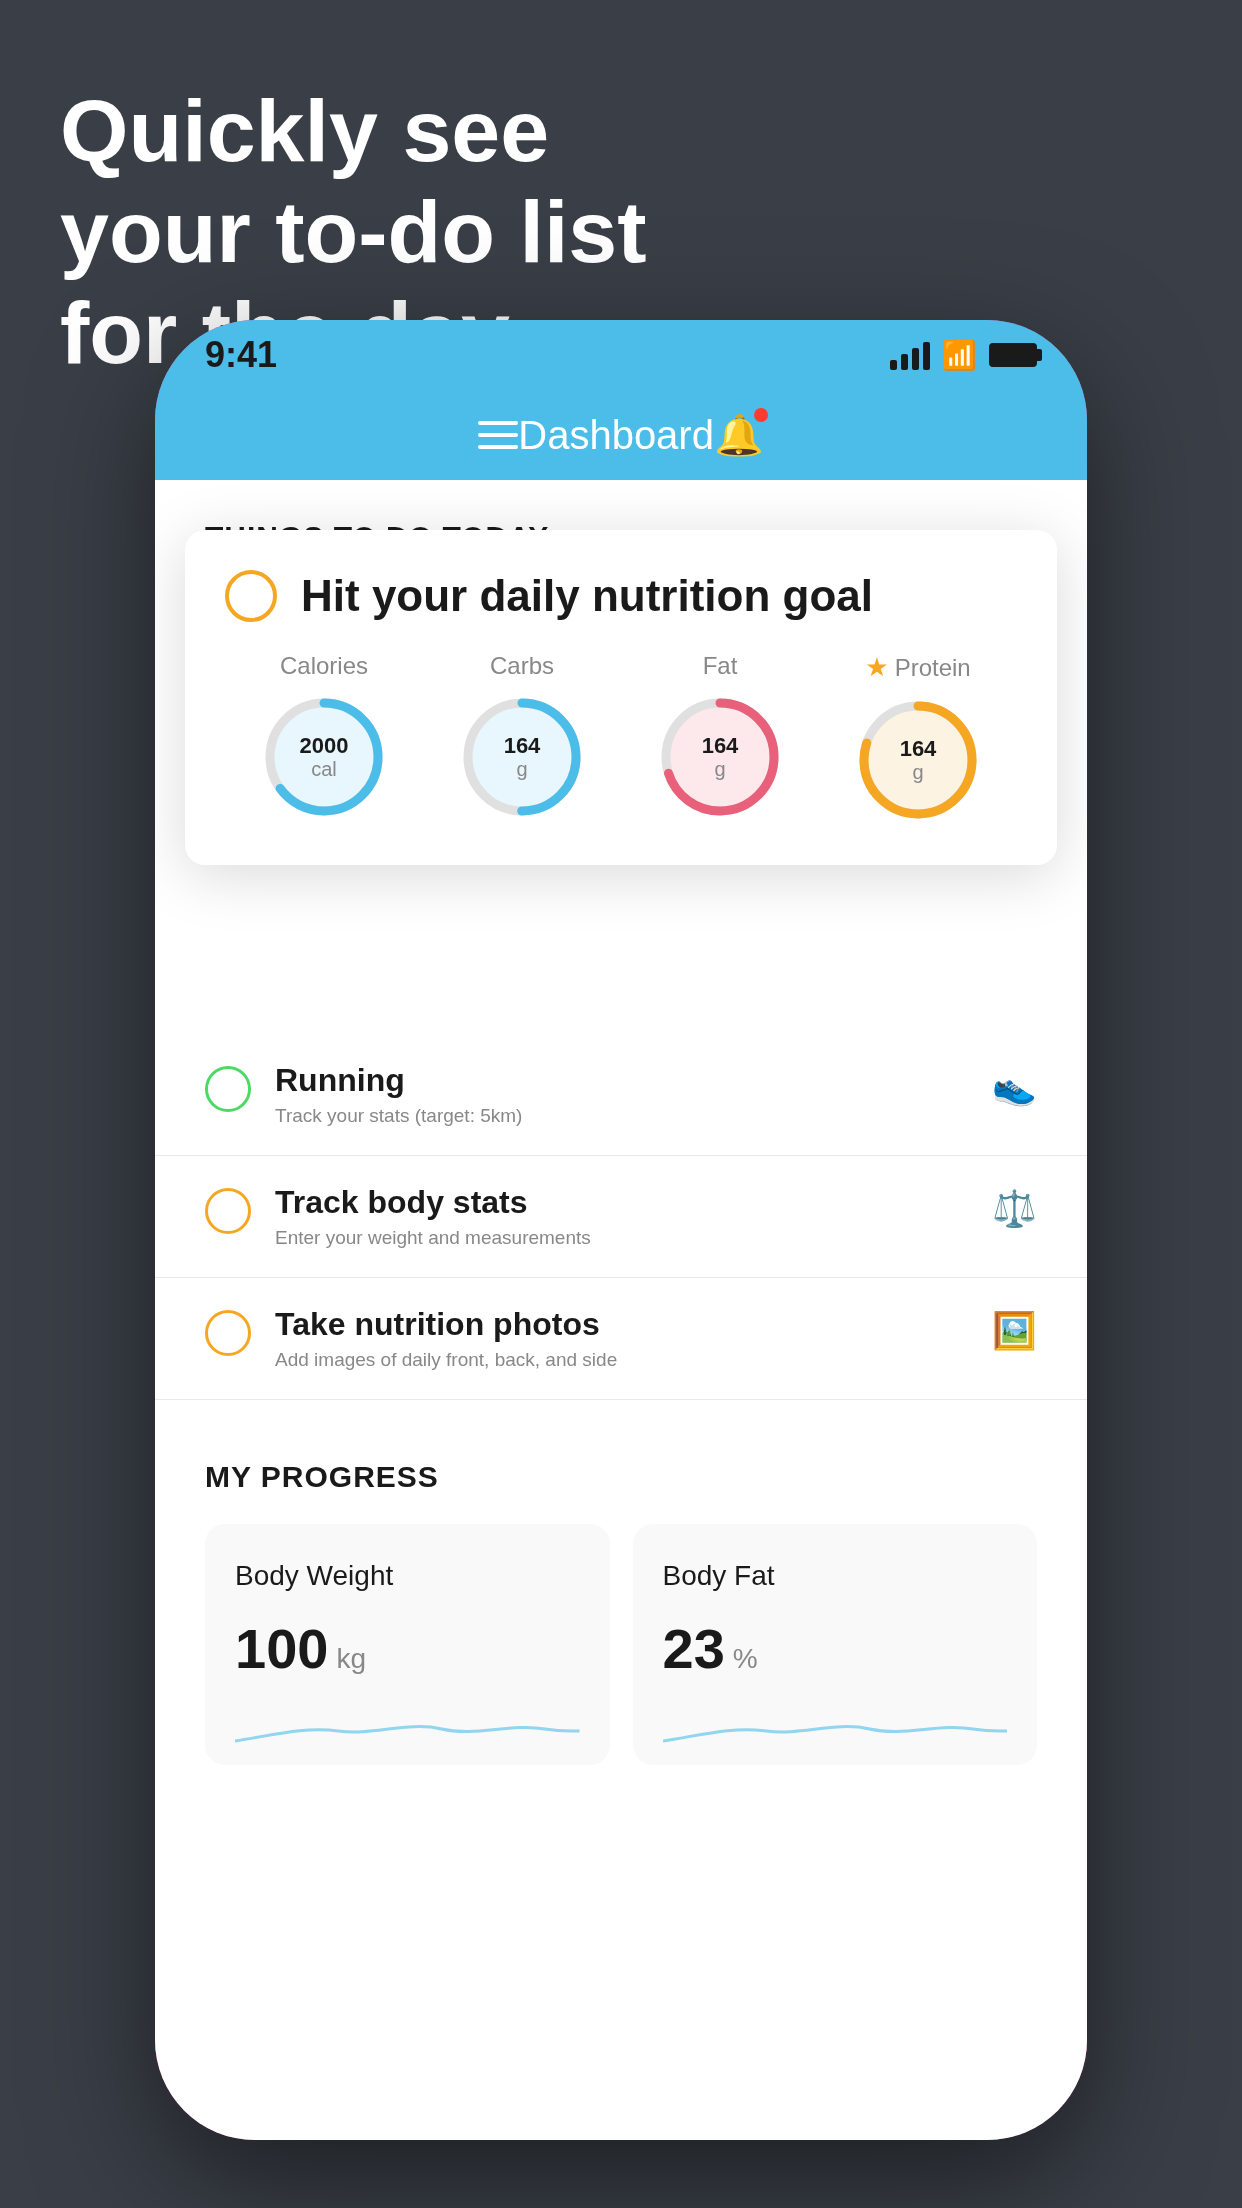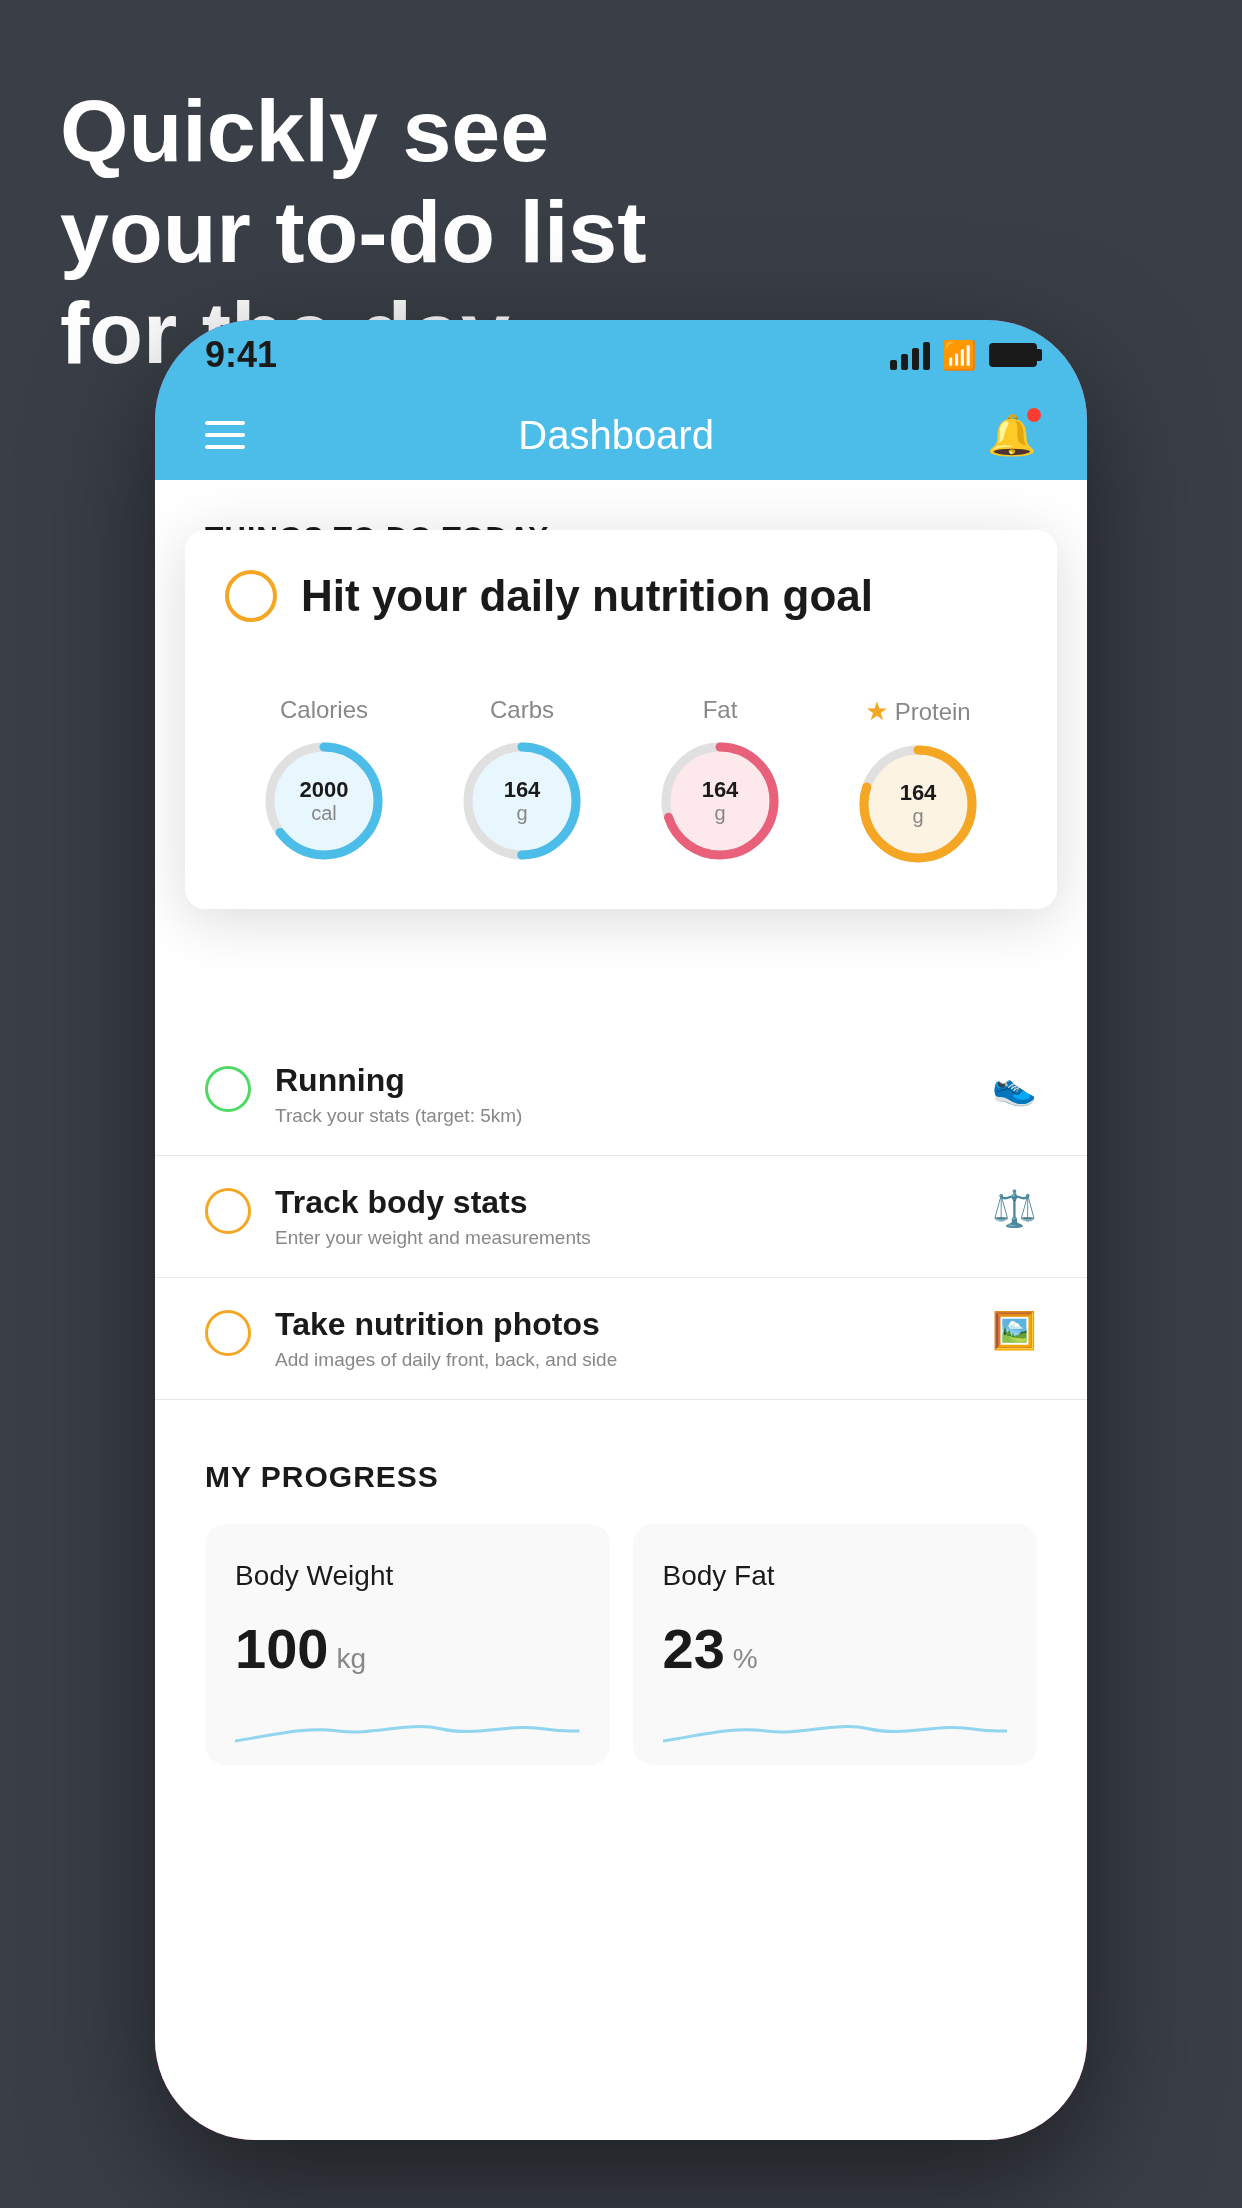--- a/index.html
+++ b/index.html
@@ -91,22 +91,22 @@
       background: #1a1a1a;
       border-radius: 0 2px 2px 0;
     }
 
     
     .nav-bar {
       background: #4bbde8;
       height: 90px;
       display: flex;
       align-items: center;
-      justify-content: space-between;
-      padding: 0 50px;
+      justify-content: center;
+      padding: 0 66px;
     }
     .hamburger {
       display: flex;
       flex-direction: column;
       gap: 8px;
       cursor: pointer;
     }
     .hamburger span {
       display: block;
       width: 40px;
@@ -193,21 +193,20 @@
     .nutrition-item {
       display: flex;
       flex-direction: column;
       align-items: center;
       gap: 12px;
     }
     .nutrition-label {
       font-size: 24px;
       color: #888;
       font-weight: 400;
-      margin-top: 44px;
     }
     .nutrition-label.starred {
       display: flex;
       align-items: center;
       gap: 6px;
     }
     .star-icon {
       color: #f5a623;
       font-size: 26px;
     }

